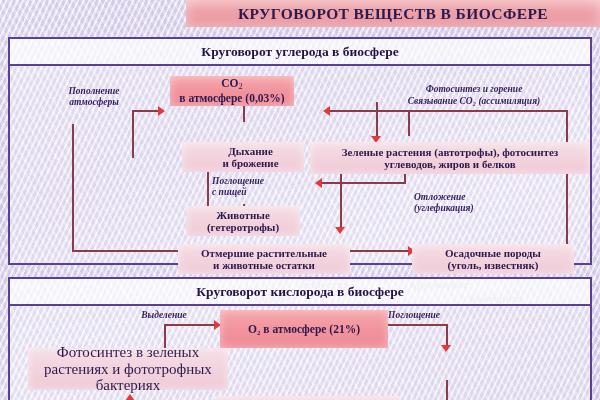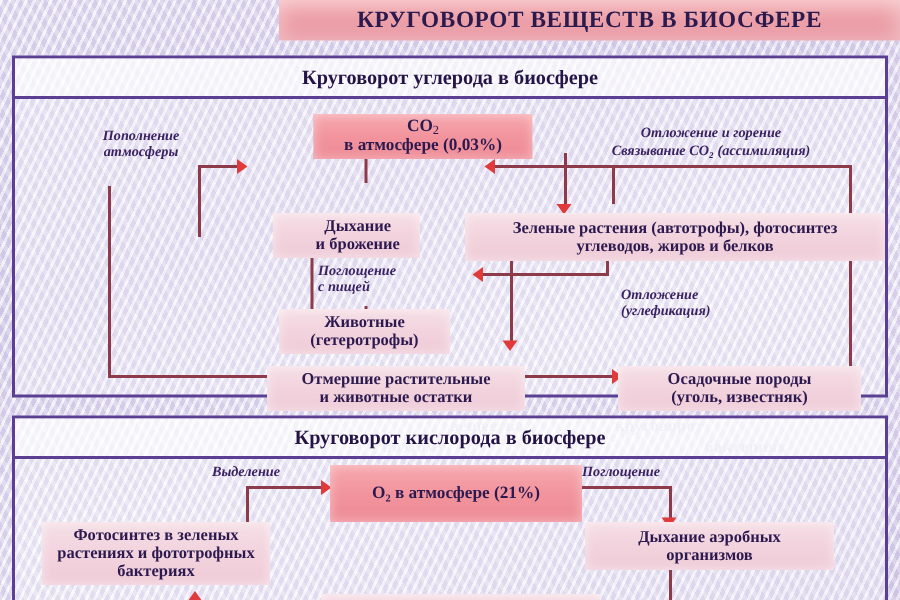--- a/index.html
+++ b/index.html
@@ -147,46 +147,46 @@
       <div class="ln lnh" style="left:62px;top:186px;width:110px;"></div>
       <div class="ln lnv" style="left:62px;top:60px;height:128px;"></div>
 
       <div class="ln lnh" style="left:340px;top:186px;width:62px;"></div>
       <div class="ah ah-rt" style="left:398px;top:182px;"></div>
 
       <div class="ln lnv" style="left:556px;top:46px;height:140px;"></div>
       <div class="ln lnh" style="left:520px;top:186px;width:38px;"></div>
       <div class="ln lnh" style="left:400px;top:46px;width:158px;"></div>
 
-      <div class="box strong" style="left:160px;top:12px;width:146px;height:30px;font-size:11.5px;margin-left:39px;">
+      <div class="box strong" style="left:160px;top:12px;width:124px;height:30px;font-size:11.5px;">
         <span>
           <b>CO</b><sub>2</sub><br><b>в атмосфере (0,03%)</b>
         </span>
       </div>
 
 
-      <div class="box pale" style="left:172px;top:78px;width:98px;height:30px;font-size:11px;font-weight:bold;white-space:pre-line;padding-left:18px;">Дыхание
+      <div class="box pale" style="left:172px;top:78px;width:122px;height:30px;font-size:11px;font-weight:bold;white-space:pre-line;padding-left:18px;">Дыхание
 и брожение</div>
 
       <div class="box pale" style="left:300px;top:78px;width:280px;height:32px;font-size:11px;font-weight:bold;white-space:pre-line;">Зеленые растения (автотрофы), фотосинтез
 углеводов, жиров и белков</div>
 
       <div class="box pale" style="left:176px;top:142px;width:114px;height:30px;font-size:11px;font-weight:bold;white-space:pre-line;">Животные
 (гетеротрофы)</div>
 
       <div class="box pale" style="left:168px;top:180px;width:172px;height:30px;font-size:11px;font-weight:bold;white-space:pre-line;">Отмершие растительные
 и животные остатки</div>
 
       <div class="box pale" style="left:402px;top:180px;width:162px;height:30px;font-size:11px;font-weight:bold;white-space:pre-line;">Осадочные породы
 (уголь, известняк)</div>
 
       <div class="lab" style="left:34px;top:22px;width:100px;font-size:9.5px;">Пополнение
 атмосферы</div>
 
-      <div class="lab" style="left:348px;top:20px;width:232px;font-size:9.5px;">Отложение и горение</div>
+      <div class="lab" style="left:348px;top:20px;width:232px;font-size:9.5px;">Фотосинтез и горение</div>
 
       <div class="lab" style="left:348px;top:32px;width:232px;font-size:9.5px;">Связывание CO₂ (ассимиляция)</div>
 
       <div class="lab" style="left:202px;top:112px;width:100px;font-size:9.5px;text-align:left;">Поглощение
 с пищей</div>
 
       <div class="lab" style="left:404px;top:128px;width:110px;font-size:9.5px;text-align:left;">Отложение
 (углефикация)</div>
     </div>
   </div>
@@ -204,26 +204,24 @@
       <div class="ln lnh" style="left:378px;top:20px;width:60px;"></div>
       <div class="ln lnv" style="left:436px;top:20px;height:24px;"></div>
       <div class="ah ah-dn" style="left:431px;top:41px;"></div>
 
       <div class="ln lnv" style="left:436px;top:76px;height:30px;"></div>
 
       <div class="ah ah-up" style="left:115px;top:90px;"></div>
 
       <div class="box strong" style="left:210px;top:6px;width:168px;height:38px;font-size:11.5px;font-weight:bold;">O₂ в атмосфере (21%)</div>
 
-      <div class="box pale" style="left:18px;top:44px;width:152px;height:42px;font-size:11px;font-weight:bold;white-space:pre-line;">Фотосинтез в зеленых
+      <div class="box pale" style="left:18px;top:44px;width:200px;height:42px;font-size:15px;font-weight:normal;white-space:pre-line;">Фотосинтез в зеленых
 растениях и фототрофных
 бактериях</div>
 
-      <div class="box pale" style="left:380px;top:44px;width:166px;height:32px;font-size:11px;font-weight:bold;white-space:pre-line;">Дыхание аэробных
-организмов</div>
 
       <div class="box pale" style="left:204px;top:92px;width:186px;height:24px;font-size:11.5px;font-weight:bold;">CO₂ в атмосфере</div>
 
       <div class="lab" style="left:106px;top:6px;width:96px;font-size:9.5px;text-align:center;">Выделение</div>
 
       <div class="lab" style="left:378px;top:6px;width:96px;font-size:9.5px;text-align:left;">Поглощение</div>
 
     </div>
   </div>
 

